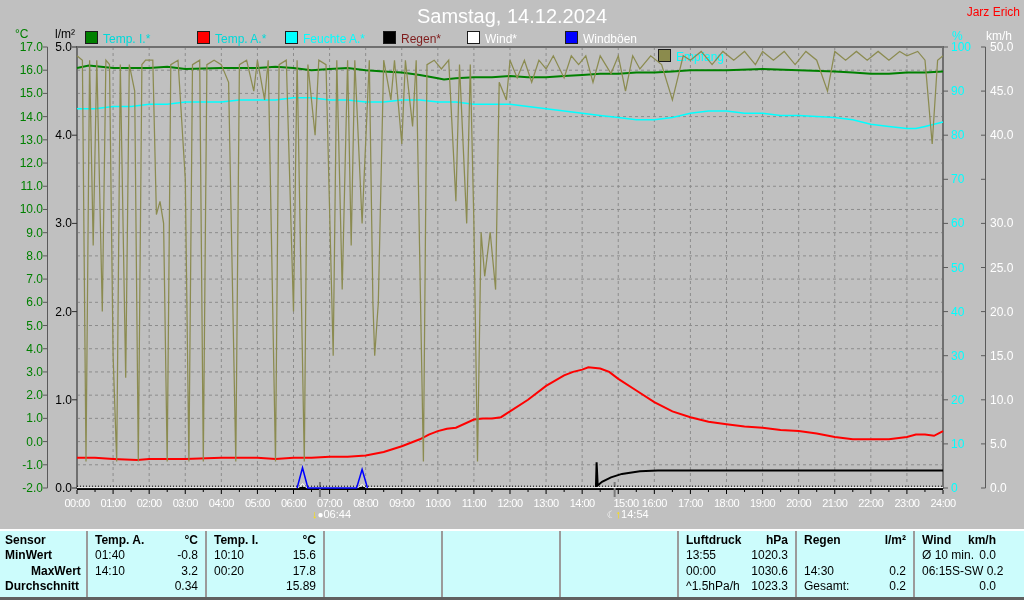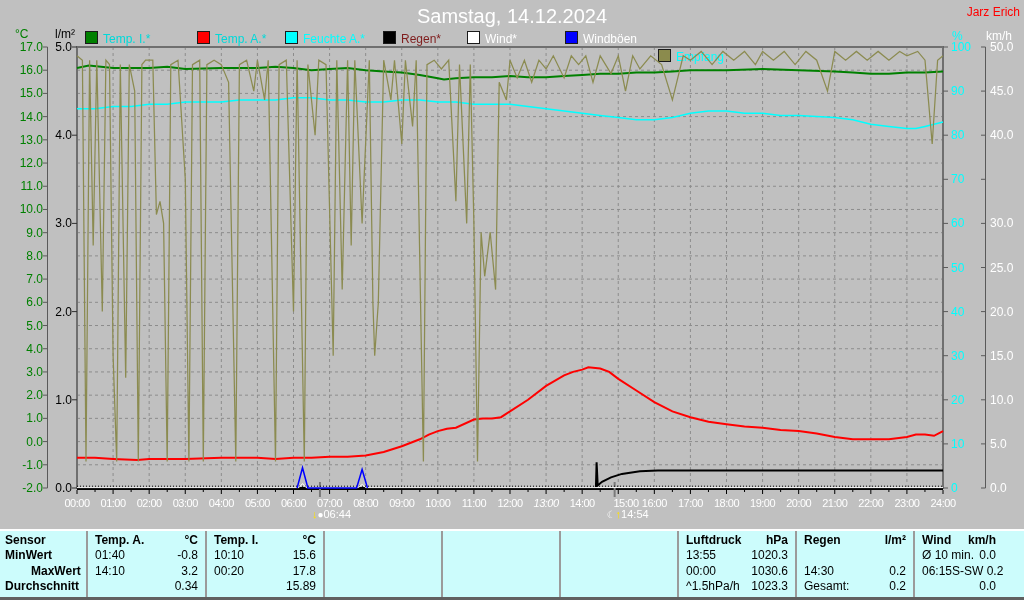--- a/index.html
+++ b/index.html
@@ -266,21 +266,21 @@
       <div class="xlab" style="left: 185.25px;">03:00</div>
       <div class="xlab" style="left: 221.333px;">04:00</div>
       <div class="xlab" style="left: 257.417px;">05:00</div>
       <div class="xlab" style="left: 293.5px;">06:00</div>
       <div class="xlab" style="left: 329.583px;">07:00</div>
       <div class="xlab" style="left: 365.667px;">08:00</div>
       <div class="xlab" style="left: 401.75px;">09:00</div>
       <div class="xlab" style="left: 437.833px;">10:00</div>
       <div class="xlab" style="left: 473.917px;">11:00</div>
       <div class="xlab" style="left: 510px;">12:00</div>
-      <div class="xlab" style="left: 546.083px; font-style: italic;">13:00</div>
+      <div class="xlab" style="left: 546.083px;">13:00</div>
       <div class="xlab" style="left: 582.167px;">14:00</div>
       <div class="xlab" style="left: 610px; margin-left: 16px;">15:00</div>
       <div class="xlab" style="left: 654.333px;">16:00</div>
       <div class="xlab" style="left: 690.417px;">17:00</div>
       <div class="xlab" style="left: 726.5px;">18:00</div>
       <div class="xlab" style="left: 762.583px;">19:00</div>
       <div class="xlab" style="left: 798.667px;">20:00</div>
       <div class="xlab" style="left: 834.75px;">21:00</div>
       <div class="xlab" style="left: 870.833px;">22:00</div>
       <div class="xlab" style="left: 906.917px;">23:00</div>

